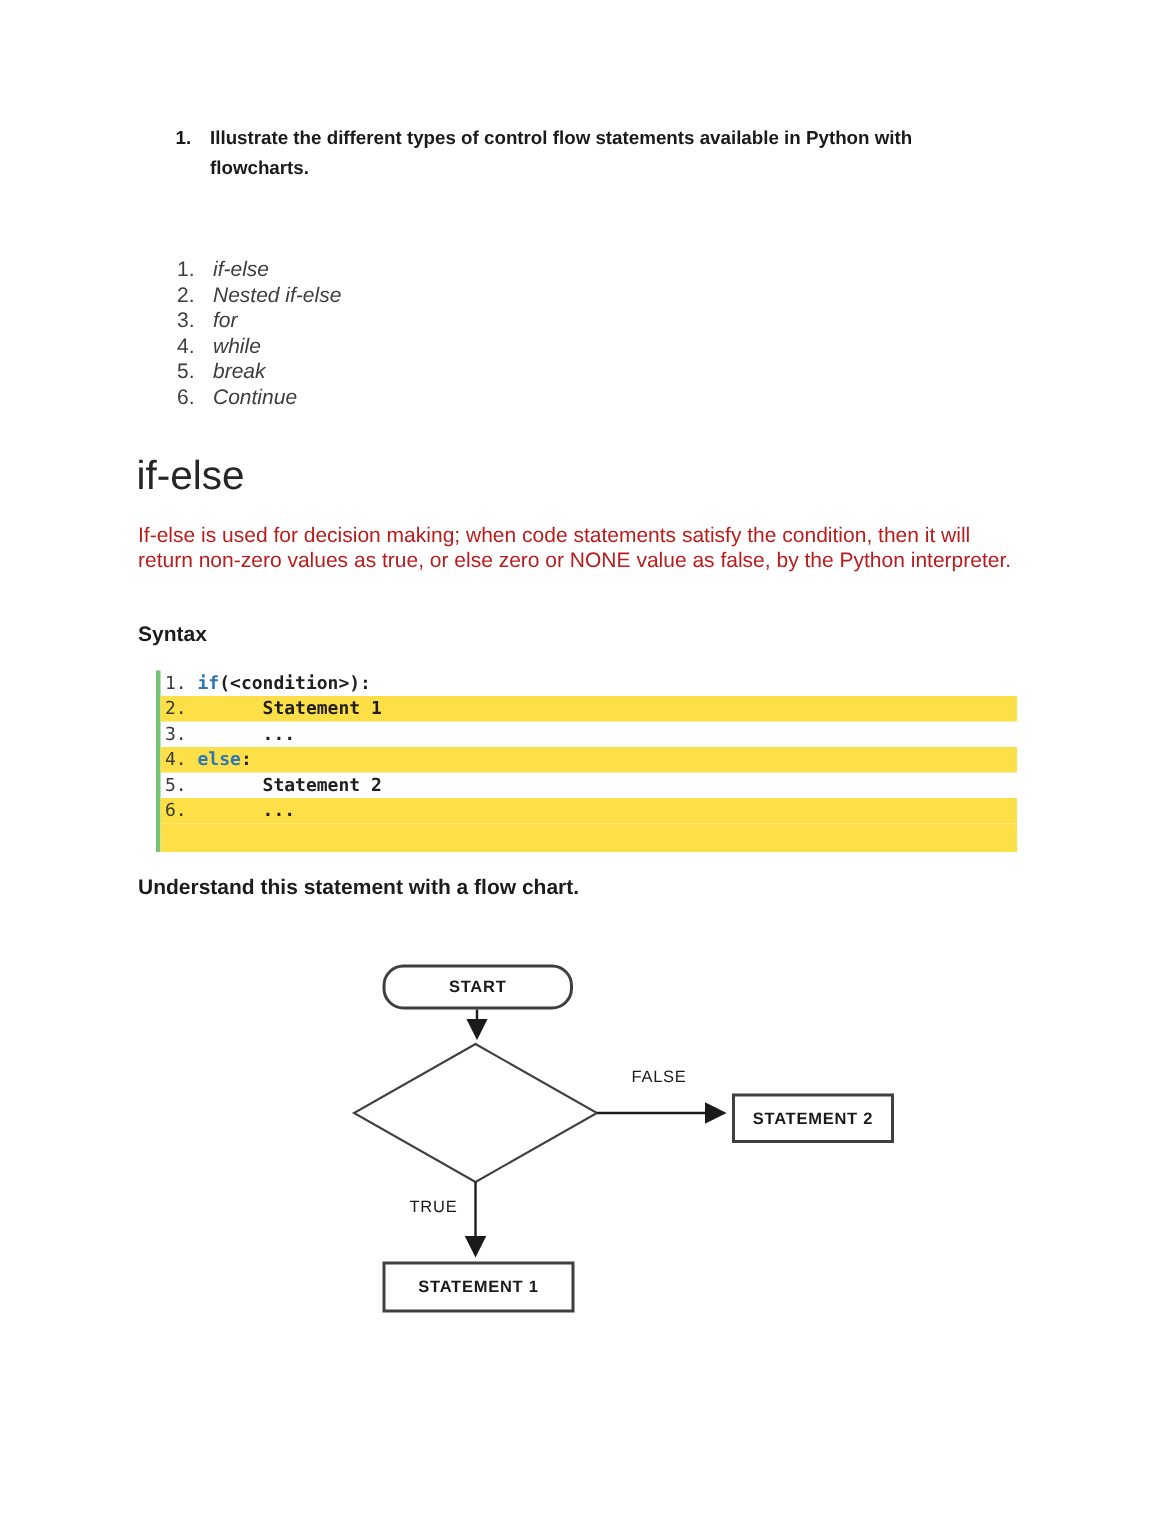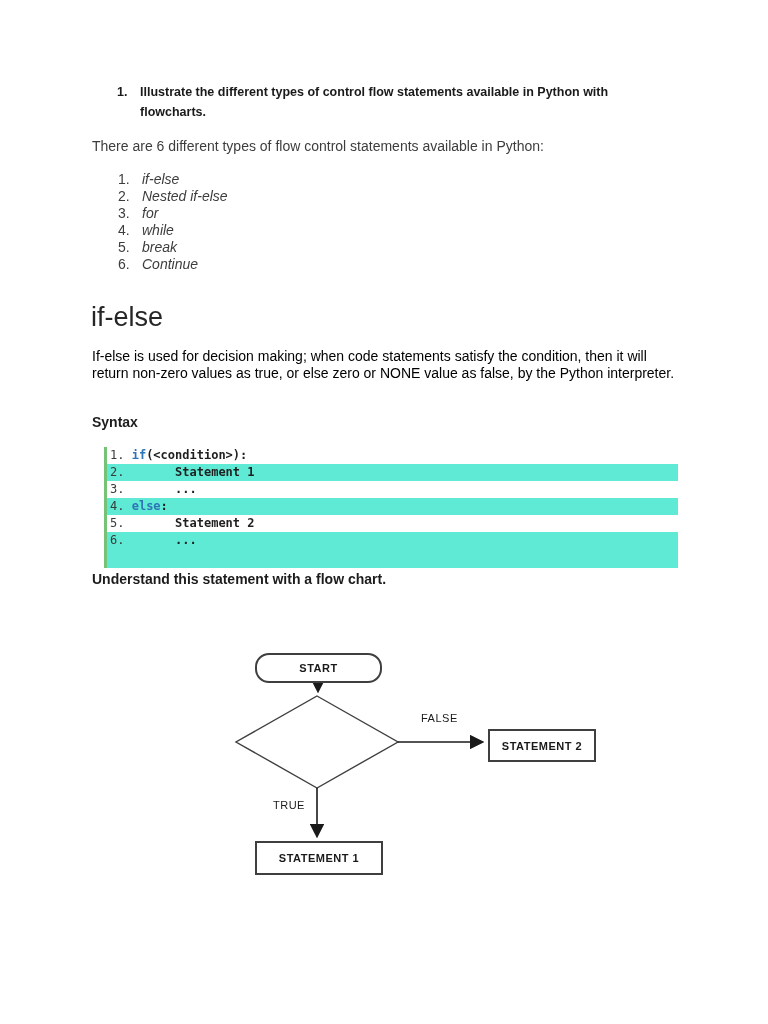--- a/index.html
+++ b/index.html
@@ -18,63 +18,62 @@
   
   .types{position:absolute;left:118px;top:171px;margin:0;padding:0;list-style:none;}
   .types li{display:flex;height:17px;line-height:17px;font-size:14px;color:#3d3d3d;}
   .types .marker{width:24px;flex:0 0 24px;font-style:normal;}
   .types .label{font-style:italic;}
   
   .section-heading{position:absolute;left:91px;top:302px;
     font-size:27px;font-weight:400;color:#262626;line-height:30px;}
   
   .description{position:absolute;left:92px;top:348px;width:592px;
-    font-size:14px;color:#000000;line-height:17.3px;}
+    font-size:14px;color:#b91c1c;line-height:17.3px;}
   
   .syntax-label{position:absolute;left:92px;top:414px;
     font-size:14px;font-weight:700;color:#1c1c1c;}
   
   .code-block{position:absolute;left:104px;top:447px;width:571px;
     border-left:3px solid #76c276;padding:0;}
   .code-line{height:17px;line-height:17px;white-space:pre;padding-left:3px;
     font-family:"DejaVu Sans Mono",monospace;font-size:12px;}
-  .code-line.striped, .code-pad{background:#5eead4;}
+  .code-line.striped, .code-pad{background:#fde047;}
   .code-pad{height:19px;}
   .code-line .ln{font-weight:400;color:#3a3a3a;}
   .code-line .pl{font-weight:700;color:#1f1f1f;margin-top:43px;}
   .code-line .kw{font-weight:700;color:#2e75b6;}
   
-  .flow-heading{position:absolute;left:92px;top:571px;
+  .flow-heading{position:absolute;left:92px;top:583px;
     font-size:14px;font-weight:700;color:#1c1c1c;}
   
   .flowchart{position:absolute;left:230px;top:636px;width:380px;height:250px;}
   .flowchart svg{position:absolute;left:0;top:0;}
   .fc-box{position:absolute;background:#fff;border:2px solid #3f3f3f;
     display:flex;align-items:center;justify-content:center;
     font-size:11px;font-weight:700;letter-spacing:0.5px;color:#1a1a1a;box-sizing:border-box;}
-  .fc-start{left:25px;top:17px;width:127px;height:30px;border-radius:14px;}
+  .fc-start{left:25px;top:7px;width:127px;height:30px;border-radius:14px;}
   .fc-stmt2{left:258px;top:93px;width:108px;height:33px;}
   .fc-stmt1{left:25px;top:205px;width:128px;height:34px;}
   .fc-cond{position:absolute;left:17px;top:86px;width:140px;text-align:center;
     font-size:11.5px;font-weight:500;letter-spacing:0.8px;color:#1f1f1f;line-height:18.5px;}
   .fc-label{position:absolute;font-size:11px;font-weight:400;letter-spacing:0.5px;color:#1a1a1a;}
   .fc-false{left:191px;top:76px;}
   .fc-true{left:43px;top:163px;}
 </style>
 </head>
 <body>
 
 <div class="page">
 
   <div class="question">
     <span class="qnum">1.</span>
     <span class="qtext">Illustrate the different types of control flow statements available in Python with flowcharts.</span>
   </div>
 
-  <div class="intro">There are 6 different types of flow control statements available in Python:</div>
 
   <ol class="types">
     <li>
       <span class="marker">1.</span>
       <span class="label">if-else</span>
     </li>
     <li>
       <span class="marker">2.</span>
       <span class="label">Nested if-else</span>
     </li>

